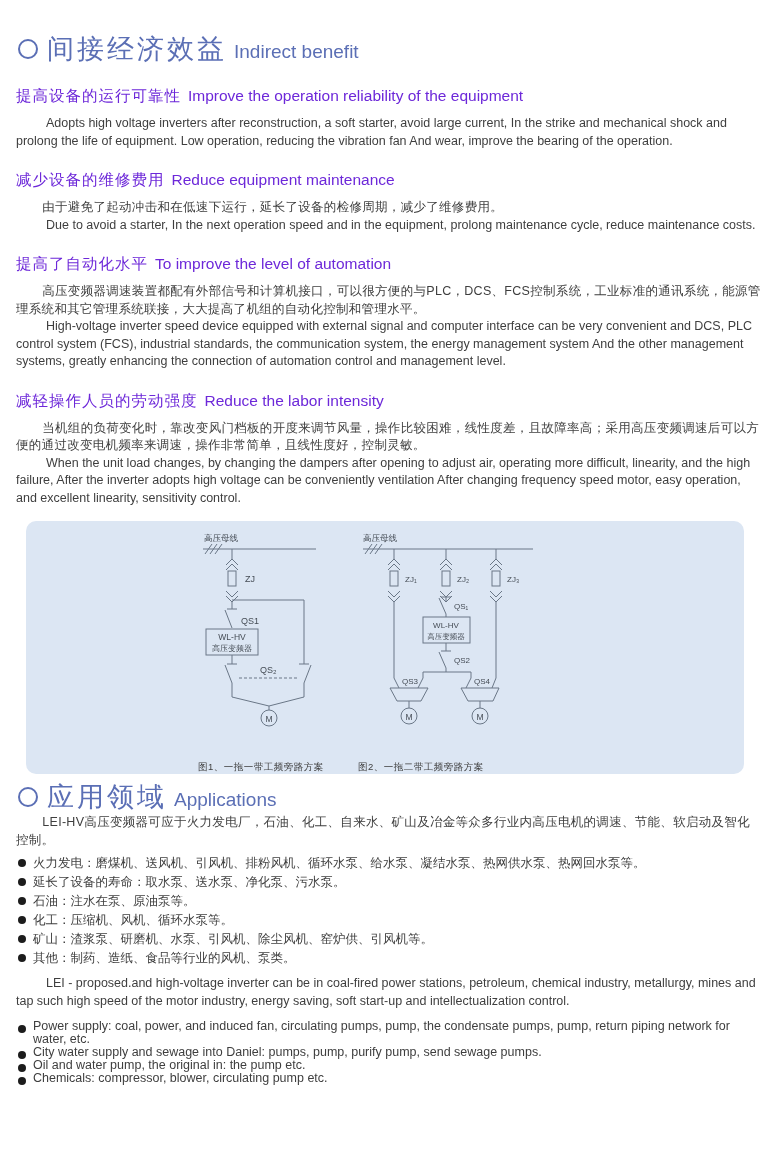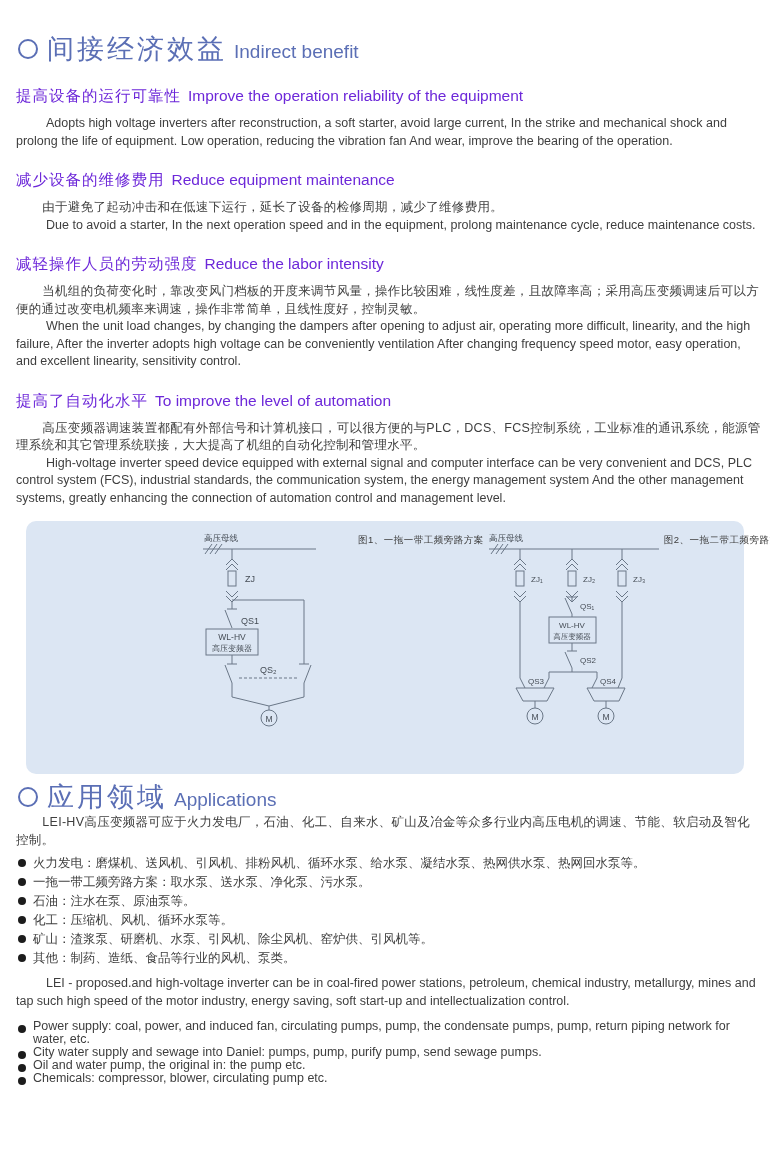--- a/index.html
+++ b/index.html
@@ -19,21 +19,21 @@
   .sub .szh{letter-spacing:1px;margin-right:7px;}
 
   p.body{font-size:12.5px;line-height:17.5px;margin:0;color:#3e3e3e;}
   p.zh{text-indent:2.1em;letter-spacing:0.3px;}
   p.en{text-indent:2.4em;}
   .intro{margin-top:10px;}
 
   
   .panel{margin:14px 18px 0 10px;height:253px;background:#dce6f3;border-radius:10px;
          display:flex;box-sizing:border-box;padding:8px 0 0 172px;}
-  .fig{display:flex;flex-direction:row;flex:none;}
+  .fig{display:flex;flex-direction:column;flex:none;gap:27px;}
   .fig + .fig{margin-left:26px;}
   .fig svg{display:block;}
   .caption{font-size:9.5px;color:#3c3c3c;text-align:left;margin-top:5px;letter-spacing:0.5px;}
 
   
   .blist{margin-top:5px;}
   .bitem{display:flex;align-items:flex-start;font-size:12.5px;line-height:19px;margin:0 0 0 2px;}
   .bitem .dot{width:8px;height:8px;border-radius:50%;background:#1c1c1c;flex:none;
               margin:5px 7px 0 0;}
   .en-list .bitem{line-height:13px;}
@@ -63,32 +63,32 @@
   <section>
     <h2 class="sub">
       <span class="szh">减少设备的维修费用</span><span class="sen">Reduce equipment maintenance</span>
     </h2>
     <p class="body zh">由于避免了起动冲击和在低速下运行，延长了设备的检修周期，减少了维修费用。</p>
     <p class="body en">Due to avoid a starter, In the next operation speed and in the equipment, prolong maintenance cycle, reduce maintenance costs.</p>
   </section>
 
   <section>
     <h2 class="sub">
+      <span class="szh">提高了自动化水平</span><span class="sen">To improve the level of automation</span>
+    </h2>
+    <p class="body zh">高压变频器调速装置都配有外部信号和计算机接口，可以很方便的与PLC，DCS、FCS控制系统，工业标准的通讯系统，能源管理系统和其它管理系统联接，大大提高了机组的自动化控制和管理水平。</p>
+    <p class="body en">High-voltage inverter speed device equipped with external signal and computer interface can be very convenient and DCS, PLC control system (FCS), industrial standards, the communication system, the energy management system And the other management systems, greatly enhancing the connection of automation control and management level.</p>
+  </section>
+
+  <section>
+    <h2 class="sub">
       <span class="szh">减轻操作人员的劳动强度</span><span class="sen">Reduce the labor intensity</span>
     </h2>
     <p class="body zh">当机组的负荷变化时，靠改变风门档板的开度来调节风量，操作比较困难，线性度差，且故障率高；采用高压变频调速后可以方便的通过改变电机频率来调速，操作非常简单，且线性度好，控制灵敏。</p>
     <p class="body en">When the unit load changes, by changing the dampers after opening to adjust air, operating more difficult, linearity, and the high failure, After the inverter adopts high voltage can be conveniently ventilation After changing frequency speed motor, easy operation, and excellent linearity, sensitivity control.</p>
-  </section>
-
-  <section>
-    <h2 class="sub">
-      <span class="szh">提高了自动化水平</span><span class="sen">To improve the level of automation</span>
-    </h2>
-    <p class="body zh">高压变频器调速装置都配有外部信号和计算机接口，可以很方便的与PLC，DCS、FCS控制系统，工业标准的通讯系统，能源管理系统和其它管理系统联接，大大提高了机组的自动化控制和管理水平。</p>
-    <p class="body en">High-voltage inverter speed device equipped with external signal and computer interface can be very convenient and DCS, PLC control system (FCS), industrial standards, the communication system, the energy management system And the other management systems, greatly enhancing the connection of automation control and management level.</p>
   </section>
 
   <div class="panel">
 
     <figure class="fig" style="margin:0;">
       <svg width="160" height="200" viewBox="0 0 160 200">
         <text x="6" y="12" font-size="8.5">高压母线</text>
         <line x1="5" y1="20" x2="118" y2="20"></line>
         <line x1="7" y1="25" x2="14" y2="15"></line>
           <line x1="12" y1="25" x2="19" y2="15"></line>
@@ -210,21 +210,21 @@
 
   <p class="body zh intro">LEI-HV高压变频器可应于火力发电厂，石油、化工、自来水、矿山及冶金等众多行业内高压电机的调速、节能、软启动及智化控制。</p>
 
   <div class="blist zh-list">
     <div class="bitem">
         <span class="dot"></span>
         <span>火力发电：磨煤机、送风机、引风机、排粉风机、循环水泵、给水泵、凝结水泵、热网供水泵、热网回水泵等。</span>
       </div>
     <div class="bitem">
         <span class="dot"></span>
-        <span>一拖一带工频旁路方案：取水泵、送水泵、净化泵、污水泵。</span>
+        <span>延长了设备的寿命：取水泵、送水泵、净化泵、污水泵。</span>
       </div>
     <div class="bitem">
         <span class="dot"></span>
         <span>石油：注水在泵、原油泵等。</span>
       </div>
     <div class="bitem">
         <span class="dot"></span>
         <span>化工：压缩机、风机、循环水泵等。</span>
       </div>
     <div class="bitem">

